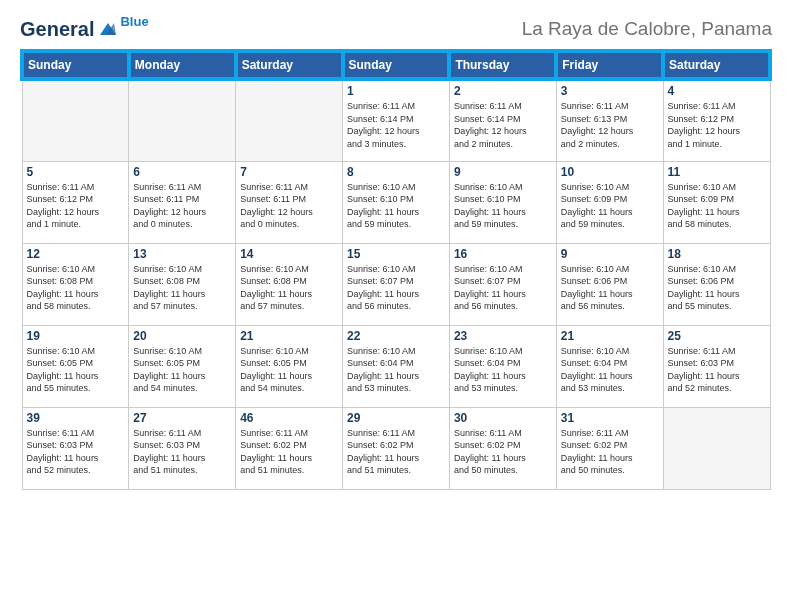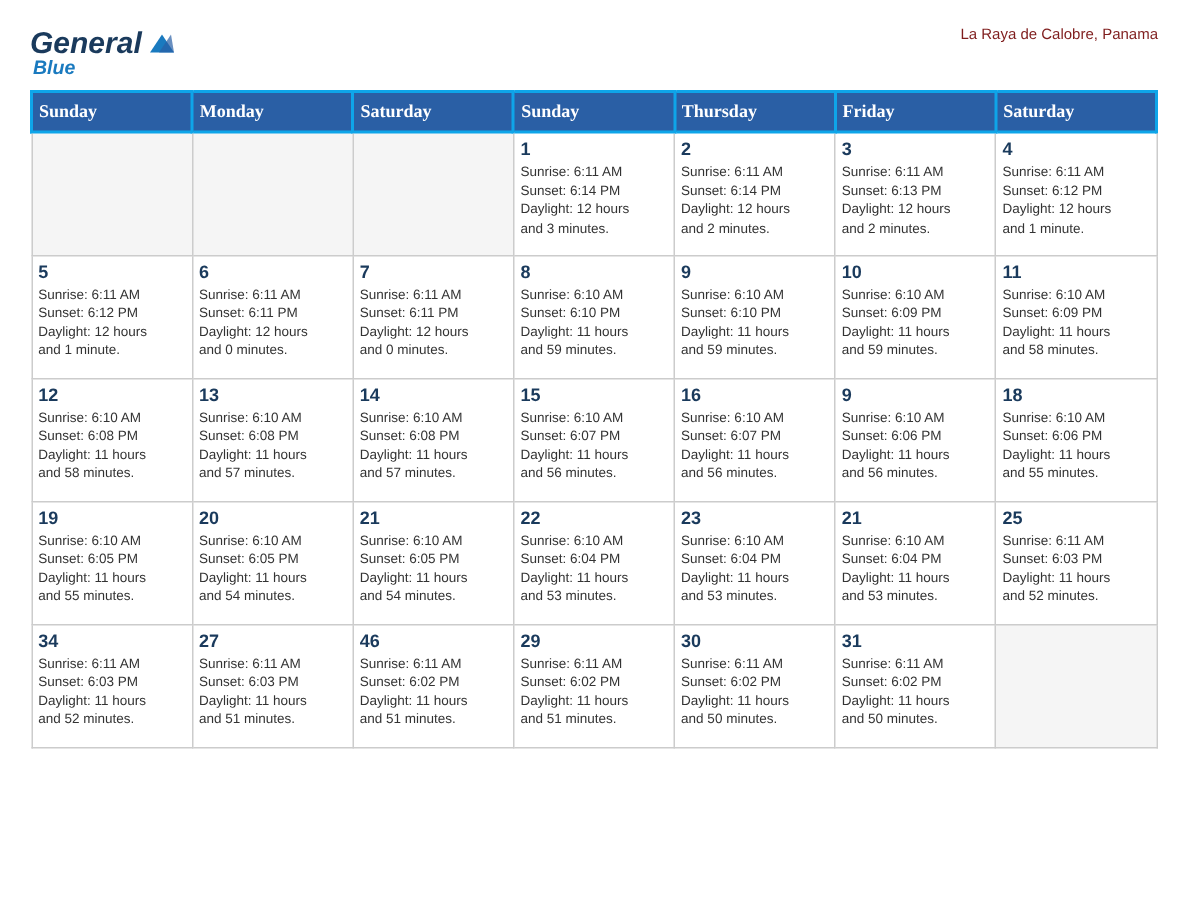--- a/index.html
+++ b/index.html
@@ -15,50 +15,48 @@
       padding: 18px 20px 10px 20px;
     }
     .header-row {
       display: flex;
       justify-content: space-between;
       align-items: flex-start;
       margin-bottom: 8px;
     }
     .logo {
       display: flex;
-      flex-direction: column;
+      flex-direction: row;
       align-items: flex-start;
-      font-style: italic;
     }
     .title-block {
       text-align: right;
     }
     .month-title {
       font-size: 32px;
       font-weight: bold;
       color: #1a3a5c;
     }
     .subtitle {
-      font-size: 10px;
-      color: #7f1d1d;
+      font-size: 19px;
+      color: #737373;
     }
     .calendar {
       width: 100%;
       border-collapse: collapse;
       table-layout: fixed;
     }
     .calendar th {
       background: #2a5fa5;
       color: #fff;
       font-size: 12px;
       font-weight: bold;
       padding: 5px 4px;
       text-align: left;
-      border: 2px solid #0ea5e9;
-      font-family: Liberation Serif, serif;
+      border: 4px solid #0ea5e9;
     }
     .calendar td {
       border: 1px solid #ccc;
       vertical-align: top;
       padding: 3px 4px;
       font-size: 9.5px;
       color: #333;
       height: 82px;
       background: #fff;
     }
@@ -292,21 +290,21 @@
           <td>
             <span class="day-num">25</span>
             <div class="day-info" style="white-space: pre-line;">Sunrise: 6:11 AM
 Sunset: 6:03 PM
 Daylight: 11 hours
 and 52 minutes.</div>
           </td>
         </tr>
         <tr>
           <td>
-            <span class="day-num">34</span>
+            <span class="day-num">39</span>
             <div class="day-info" style="white-space: pre-line;">Sunrise: 6:11 AM
 Sunset: 6:03 PM
 Daylight: 11 hours
 and 52 minutes.</div>
           </td>
           <td>
             <span class="day-num">27</span>
             <div class="day-info" style="white-space: pre-line;">Sunrise: 6:11 AM
 Sunset: 6:03 PM
 Daylight: 11 hours

